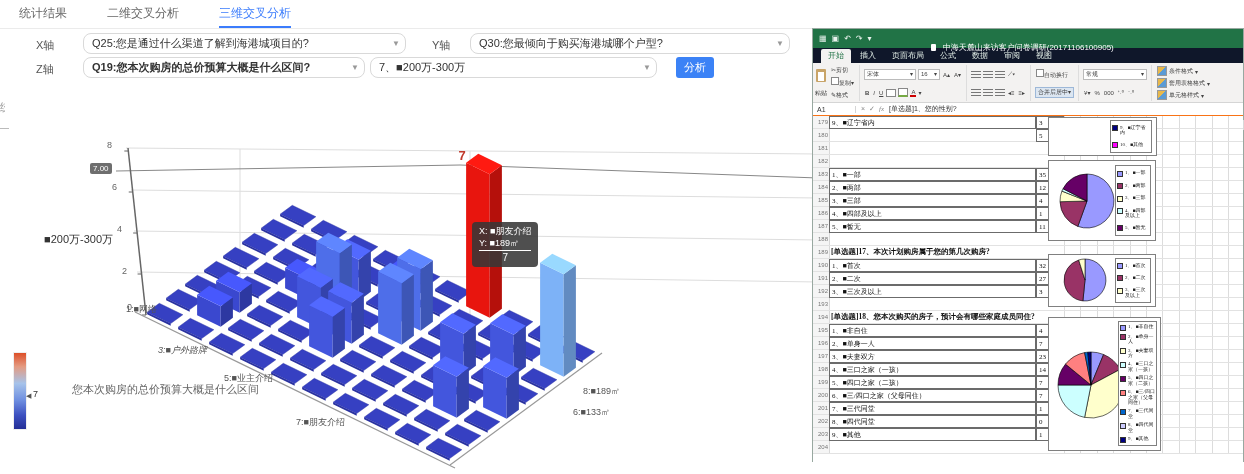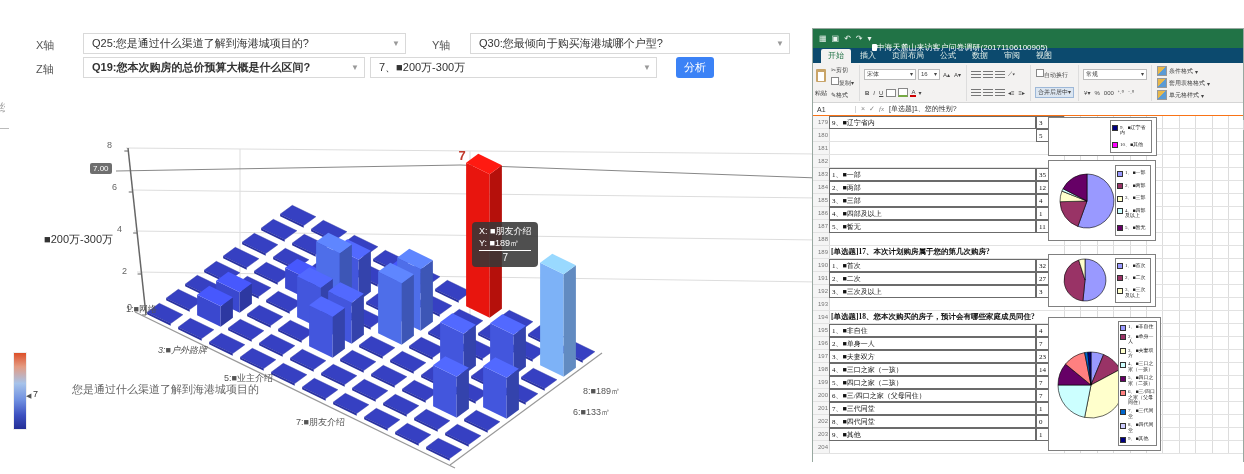--- a/index.html
+++ b/index.html
@@ -8,21 +8,21 @@
   
   #left-panel{position:absolute;left:0;top:0;width:812px;height:474px;background:#fff;}
   .tabbar{position:absolute;left:0;top:0;width:812px;height:29px;border-bottom:1px solid #ebebeb;
           display:flex;align-items:center;padding-left:19px;gap:40px;box-sizing:border-box;}
   .tab{font-size:12px;color:#666;cursor:pointer;position:relative;height:28px;line-height:26px;}
   .tab.active{color:#3b7cfc;}
   .tab.active::after{content:"";position:absolute;left:0;right:0;bottom:0;height:2px;background:#3b7cfc;}
   .frag-char{position:absolute;left:0;top:100px;width:5px;height:14px;overflow:hidden;color:#999;font-size:11px;}
   .frag-line{position:absolute;left:0;top:128px;width:9px;border-top:1px solid #bbb;}
   .axis-label{position:absolute;font-size:11px;color:#555;}
-  .sel{position:absolute;height:21px;border:1px solid #d9d9d9;border-radius:0;background:#fff;
+  .sel{position:absolute;height:21px;border:1px solid #d9d9d9;border-radius:8px;background:#fff;
        font-size:11px;color:#333;display:flex;align-items:center;box-sizing:border-box;
        padding:0 18px 0 8px;white-space:nowrap;overflow:hidden;cursor:pointer;}
   .sel .arr{position:absolute;right:5px;color:#999;font-size:8px;}
   .btn-analyze{position:absolute;left:676px;top:57px;width:38px;height:21px;background:#3b82f6;color:#fff;
        font-size:11px;border:none;border-radius:3px;cursor:pointer;line-height:21px;text-align:center;padding:0;}
   #chart3d{position:absolute;left:0;top:130px;width:812px;height:344px;}
   .tick{position:absolute;width:20px;text-align:right;font-size:9px;color:#666;}
   .xlab,.ylab{position:absolute;font-size:9px;color:#555;white-space:nowrap;}
   .zpointer{position:absolute;left:90px;top:163px;background:#6e6e6e;color:#fff;font-size:8px;
             padding:1px 3px;border-radius:2px;}
@@ -36,23 +36,23 @@
   .tooltip3d .val{text-align:center;font-size:10px;}
   .vmap{position:absolute;left:13px;top:352px;width:12px;height:76px;border:1px solid #eee;
         background:linear-gradient(180deg,#dd4f28 0%,#e49b82 18%,#a6c3ea 40%,#6f8fe0 62%,#3c50c0 82%,#242e96 100%);}
   .vmap-mark{position:absolute;left:26px;top:392px;font-size:7px;color:#555;}
   .vmap-val{position:absolute;left:33px;top:389px;font-size:9px;color:#333;}
   
   #excel{position:absolute;left:812px;top:28px;width:432px;height:434px;background:#fff;
          border:1px solid #98a8a0;box-sizing:border-box;font-family:"Liberation Sans",sans-serif;}
   .xl-title{height:19px;background:#217346;display:flex;align-items:center;color:#fff;font-size:8px;}
   .xl-qat{display:flex;gap:5px;margin-left:6px;font-size:8px;color:#eaf3ee;}
-  .xl-title-text{flex:1;text-align:center;display:flex;justify-content:flex-start;align-items:center;gap:0;margin-top:17px;}
+  .xl-title-text{flex:1;text-align:center;display:flex;justify-content:center;align-items:center;gap:7px;margin-top:17px;}
   .doc-ico{display:inline-block;width:5px;height:7px;background:#fff;border-radius:1px;}
-  .xl-tabs{height:15px;background:#0c4a6e;display:flex;align-items:flex-end;padding-left:8px;gap:2px;}
+  .xl-tabs{height:15px;background:#0f172a;display:flex;align-items:flex-end;padding-left:8px;gap:2px;}
   .xl-tab{font-size:8px;color:#e3efe8;padding:1px 7px 2px;cursor:pointer;}
   .xl-tab.active{background:#f3f2f1;color:#217346;border-radius:2px 2px 0 0;}
   .xl-ribbon{height:36px;background:#f3f2f1;border-bottom:1px solid #d5d5d5;display:flex;
              align-items:stretch;padding:2px 2px 1px;gap:4px;font-size:6px;color:#444;}
   .rb-group{display:flex;gap:3px;align-items:center;border-right:1px solid #ddd;padding-right:4px;}
   .rb-col{display:flex;flex-direction:column;justify-content:space-around;height:100%;}
   .rb-row{display:flex;align-items:center;gap:2px;}
   .paste-ico{width:10px;height:13px;background:#c8a468;border-radius:1px;position:relative;}
   .paste-ico::after{content:"";position:absolute;left:2px;top:3px;width:6px;height:9px;background:#fff;}
   .mini-ico{display:inline-block;width:6px;height:6px;border:1px solid #888;background:#fff;}
@@ -89,20 +89,25 @@
   .legend-box{position:absolute;border:1px solid #808080;background:#fff;display:flex;flex-direction:column;
               justify-content:space-around;padding:1px 1px;box-sizing:border-box;}
   .lg-item{display:flex;align-items:flex-start;gap:2px;font-size:5px;line-height:5.5px;color:#222;
            font-family:"Liberation Serif",serif;}
   .lg-sq{flex:0 0 4px;width:4px;height:4px;margin-top:0.5px;border:0.5px solid #333;}
 </style>
 </head>
 <body>
 
 <div id="left-panel">
+  <div class="tabbar" id="tabbar">
+      <div class="tab">统计结果</div>
+      <div class="tab">二维交叉分析</div>
+      <div class="tab active">三维交叉分析</div>
+    </div>
   <div class="frag-char">统</div>
   <div class="frag-line"></div>
 
   <div class="axis-label" style="left:36px;top:38px;">X轴</div>
   <div class="sel" style="left:83px;top:33px;width:323px;">
     <span>Q25:您是通过什么渠道了解到海港城项目的?</span>
     <span class="arr">▼</span>
   </div>
   <div class="axis-label" style="left:432px;top:38px;">Y轴</div>
   <div class="sel" style="left:470px;top:33px;width:320px;">
@@ -328,21 +333,21 @@
   <div id="xlab-layer">
       <div class="xlab" style="left: 126px; top: 303px;">1:■网络</div>
       <div class="xlab" style="left: 158px; top: 344px; font-style: italic;">3:■户外路牌</div>
       <div class="xlab" style="left: 224px; top: 372px;">5:■业主介绍</div>
       <div class="xlab" style="left: 296px; top: 416px;">7:■朋友介绍</div>
     </div>
   <div id="ylab-layer">
       <div class="ylab" style="left: 573px; top: 406px;">6:■133㎡</div>
       <div class="ylab" style="left: 583px; top: 385px;">8:■189㎡</div>
     </div>
-  <div class="chart-xtitle">您是通过什么渠道了解到海港城项目的</div>
+  <div class="chart-xtitle">您本次购房的总价预算大概是什么区间</div>
   <div class="bar-top-label">7</div>
   <div class="tooltip3d">
     <div>X:  ■朋友介绍</div>
     <div>Y:  ■189㎡</div>
     <div class="sep"></div>
     <div class="val">7</div>
   </div>
   <div class="vmap"></div>
   <div class="vmap-mark">◀</div>
   <div class="vmap-val">7</div>

